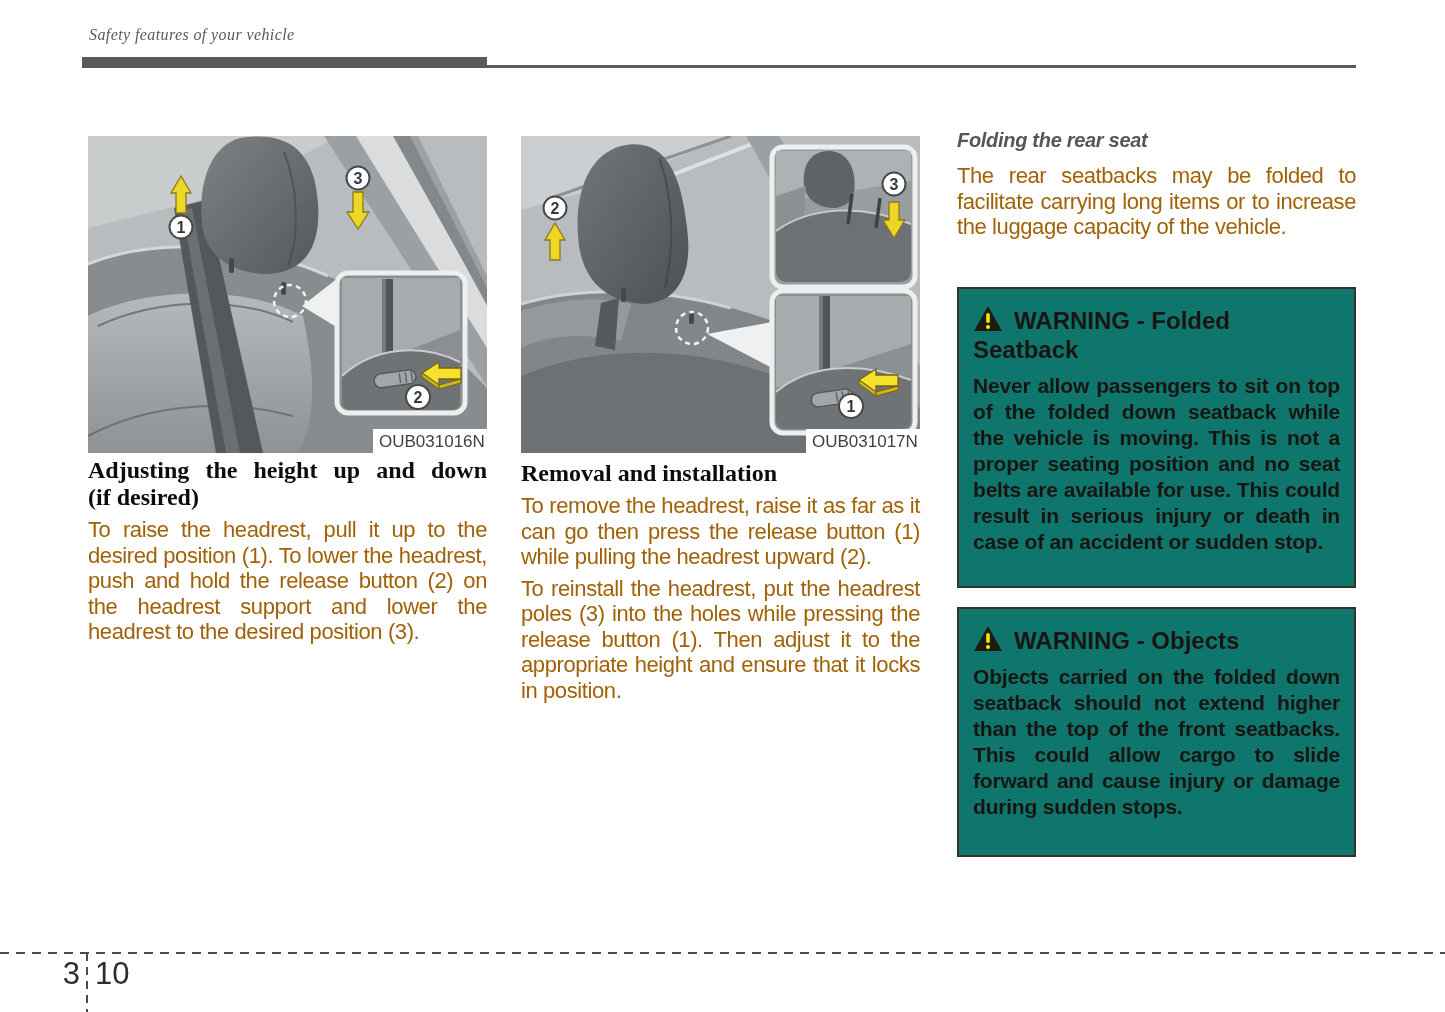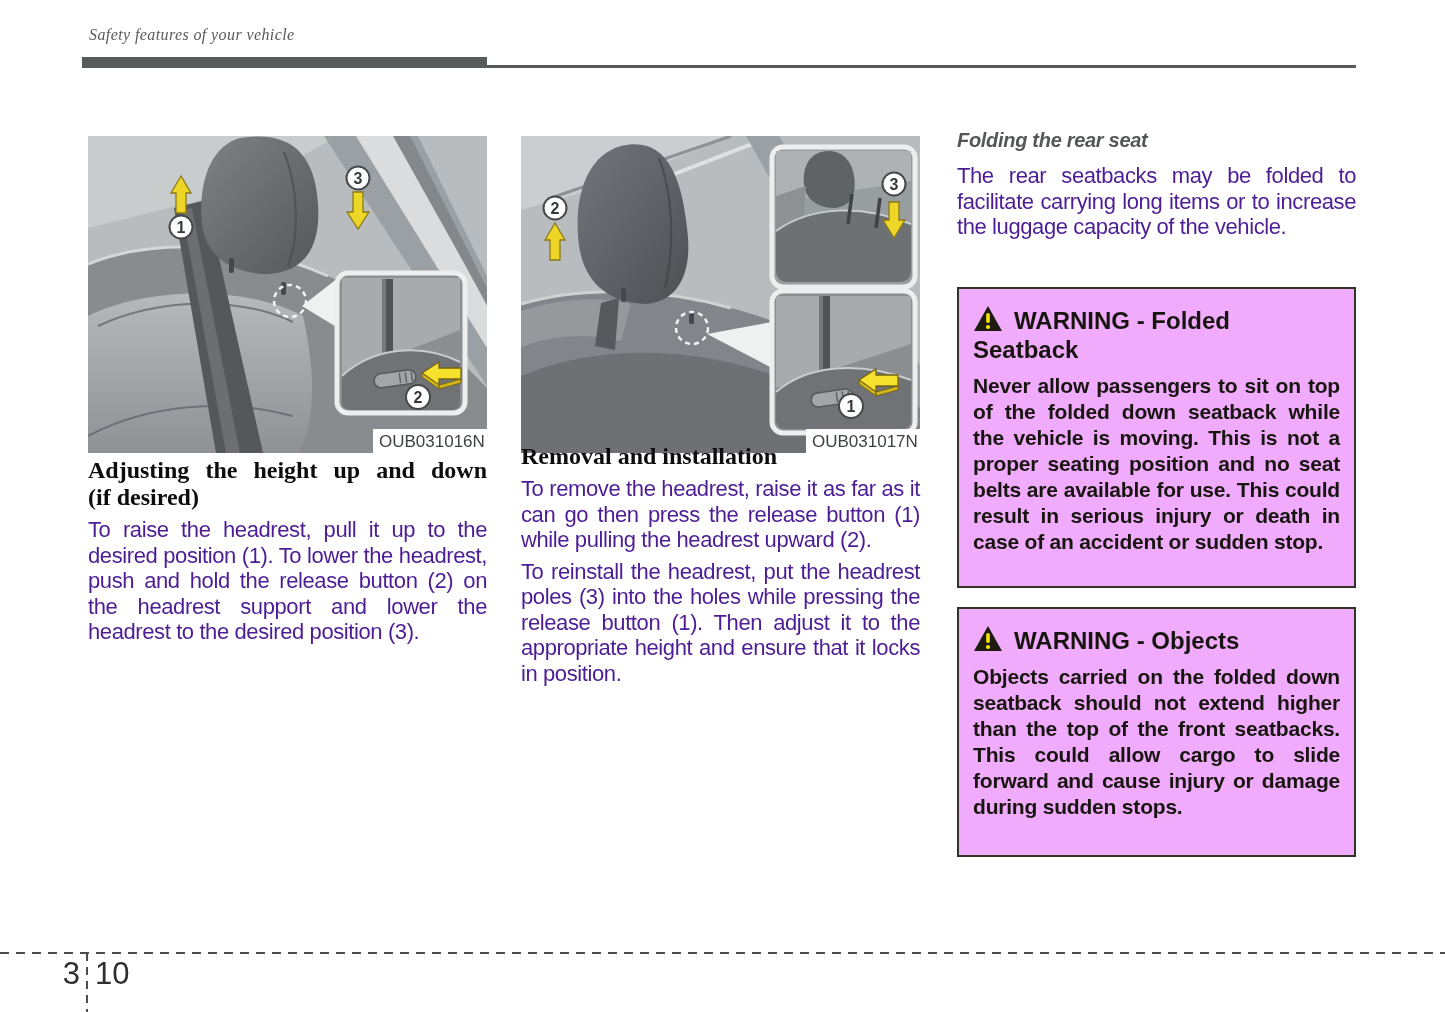--- a/index.html
+++ b/index.html
@@ -17,35 +17,35 @@
   .fig{width:399px;height:317px;}
   .fig svg{display:block;width:399px;height:317px;}
   #fig1{left:88px;top:136px;}
   #fig2{left:521px;top:136px;}
   .svg-caption{font-family:"Liberation Sans",sans-serif;font-size:17px;fill:#3f4244;}
   .badge-num{font-family:"Liberation Sans",sans-serif;font-size:16px;font-weight:600;fill:#34383b;}
 
   
   .textcol{width:399px;}
   #text1{left:88px;top:457px;}
-  #text2{left:521px;top:443px;}
+  #text2{left:521px;top:460px;}
   .serif-head{font-family:"Liberation Serif",serif;font-weight:bold;font-size:24px;
     line-height:27px;color:#0d0d0d;margin:0;}
   .serif-head .hl1{display:block;text-align:justify;text-align-last:justify;}
   .serif-head .hl2{display:block;}
   .bodytext{font-size:22px;line-height:25.5px;letter-spacing:-0.4px;
-    text-align:justify;color:#4c1d95;margin:6px 0 0 0;}
+    text-align:justify;color:#a16207;margin:6px 0 0 0;}
   .bodytext + .bodytext{}
 
   
   #col3-head{left:957px;top:129px;width:399px;font-size:20px;font-weight:bold;
     font-style:italic;color:#55565a;letter-spacing:-0.3px;}
   #col3-body{left:957px;top:163px;width:399px;margin:0;}
 
-  .warn{left:957px;width:399px;box-sizing:border-box;background:#f0abfc;
+  .warn{left:957px;width:399px;box-sizing:border-box;background:#0f766e;
     border:2px solid #35322a;padding:16px 14px 0 14px;}
   #warn1{top:287px;height:301px;}
   #warn2{top:607px;height:250px;}
   .warn-title{font-size:24px;line-height:29px;font-weight:bold;color:#181510;}
   .warn-title svg{display:inline-block;width:30px;height:27px;vertical-align:-3px;margin-right:11px;}
   .warn-body{font-size:21px;line-height:26px;font-weight:bold;letter-spacing:-0.2px;
     text-align:justify;color:#181510;margin:9px 0 0 0;}
 
   
   .foot-hline{left:0;top:952px;width:1445px;height:2px;

